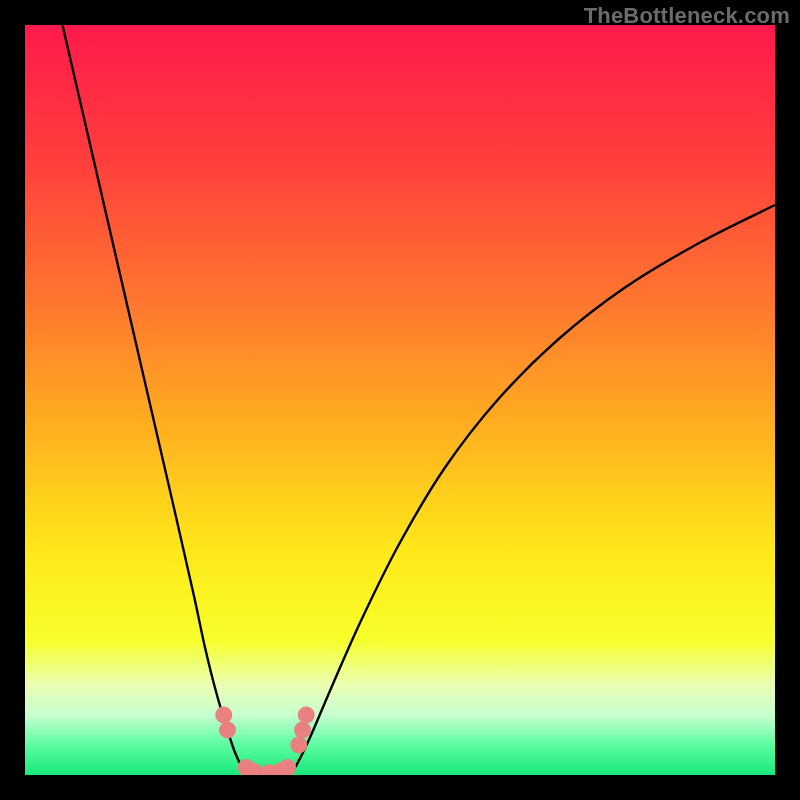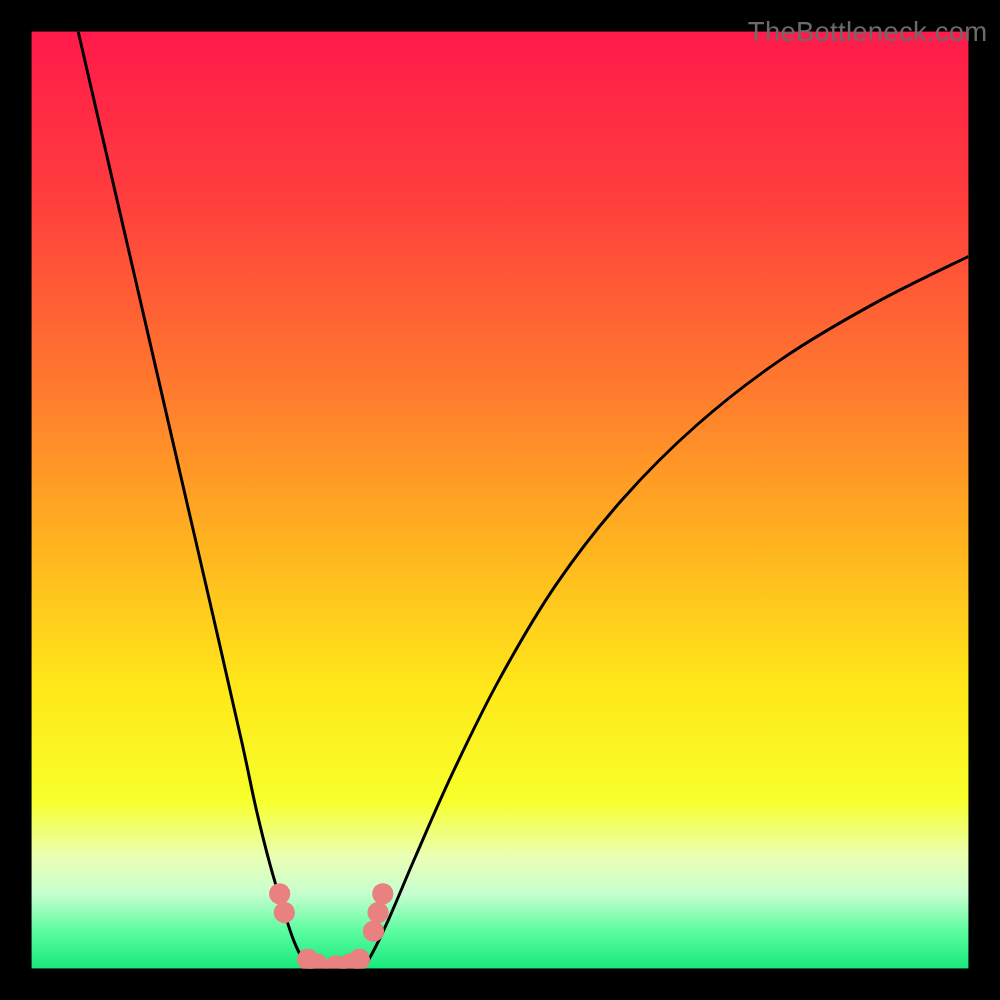--- a/index.html
+++ b/index.html
@@ -25,25 +25,25 @@
     width: 750px;
     height: 750px;
     overflow: hidden;
   }
   .gradient {
     position: absolute;
     inset: 0;
   }
   .watermark {
     position: absolute;
-    top: 13px;
+    top: 3px;
     right: 10px;
     color: #6b6b6b;
     font-size: 22px;
-    font-weight: 400;
+    font-weight: 700;
     letter-spacing: 0.2px;
   }
   svg.curve {
     position: absolute;
     inset: 0;
   }
   .dot {
     fill: #e8817f;
   }
 </style>

